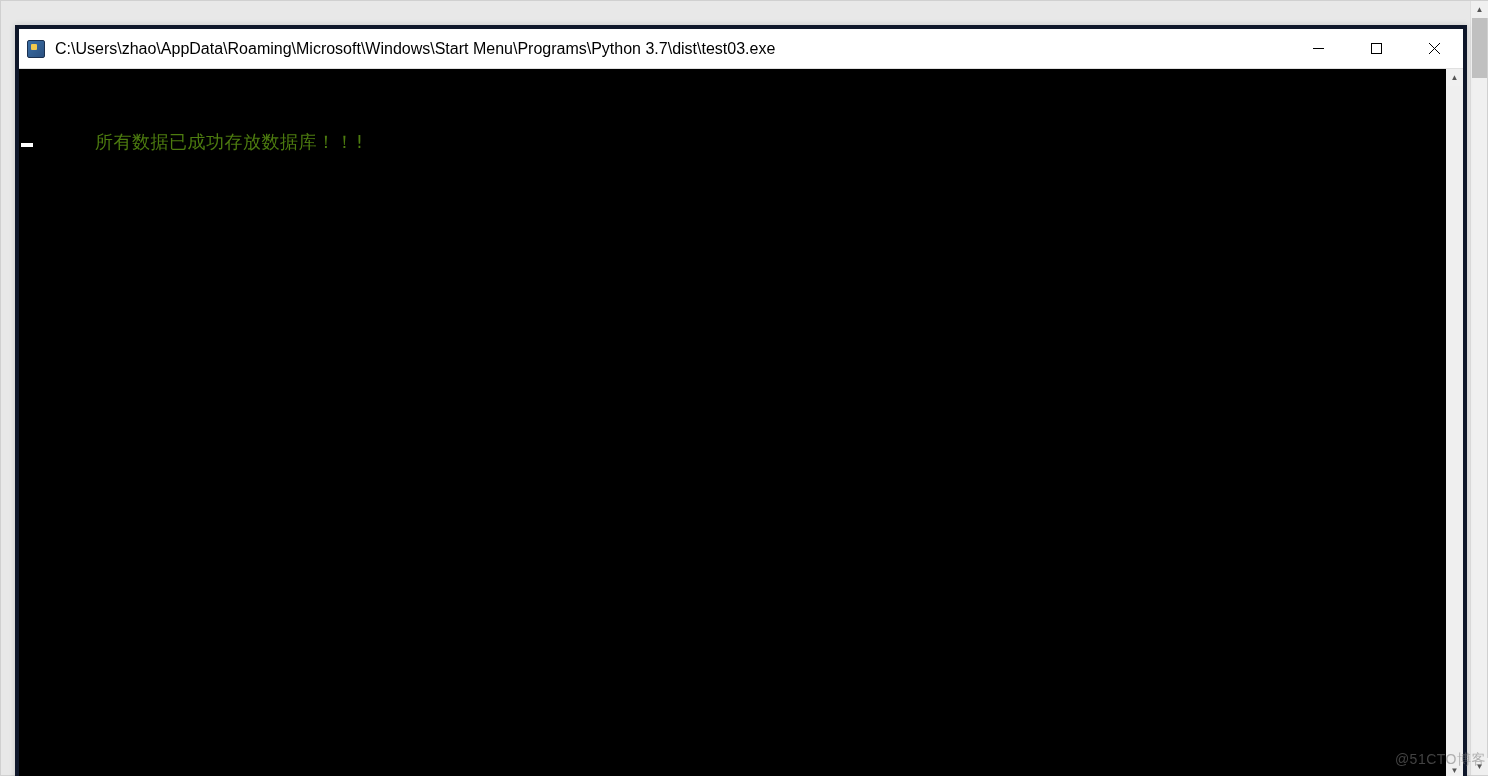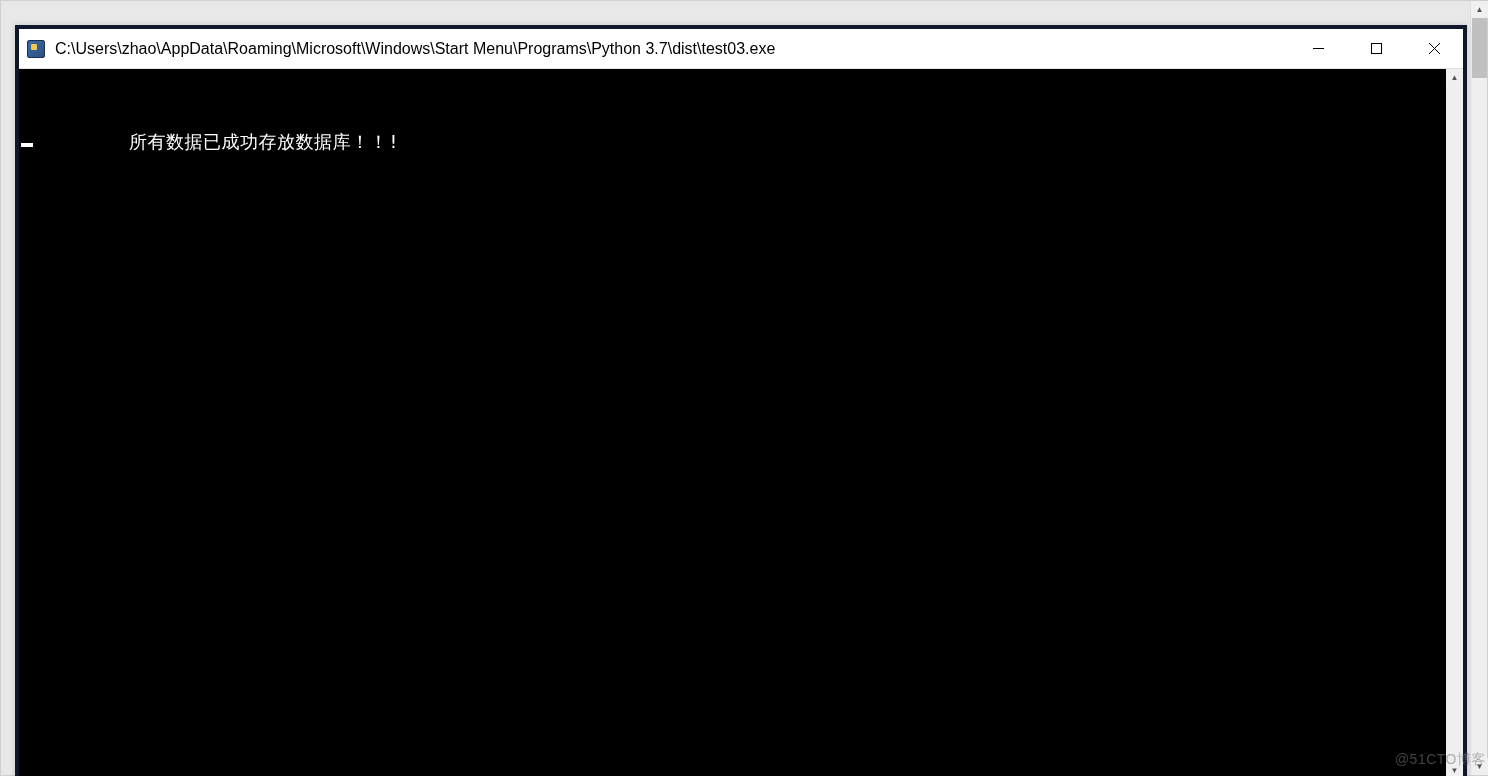--- a/index.html
+++ b/index.html
@@ -131,22 +131,22 @@
       flex: 1;
       padding: 18px 0 0 0;
       color: #dcdcdc;
       font-family: "NSimSun", "SimSun", "Consolas", monospace;
       font-size: 18px;
       line-height: 22px;
       white-space: pre;
       position: relative;
     }
     .output-line {
-      padding-left: 110px;
-      color: #ffffff;
+      padding-left: 76px;
+      color: #4d7c0f;
       letter-spacing: 0.5px;
     }
     .cursor {
       position: absolute;
       left: 2px;
       top: 74px;
       width: 12px;
       height: 4px;
       background: #ffffff;
     }

